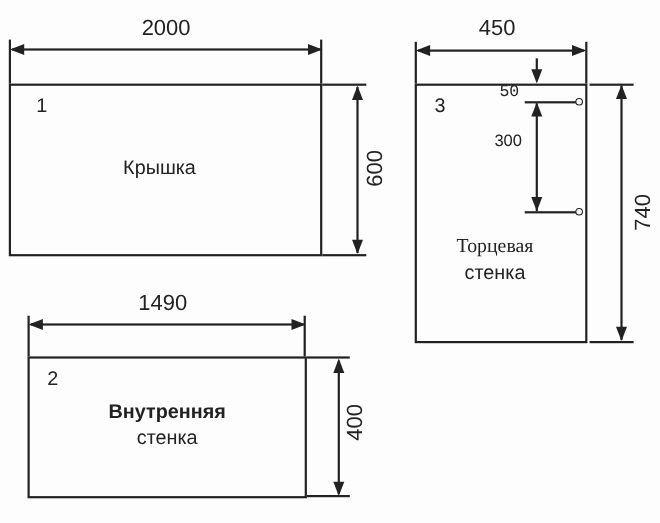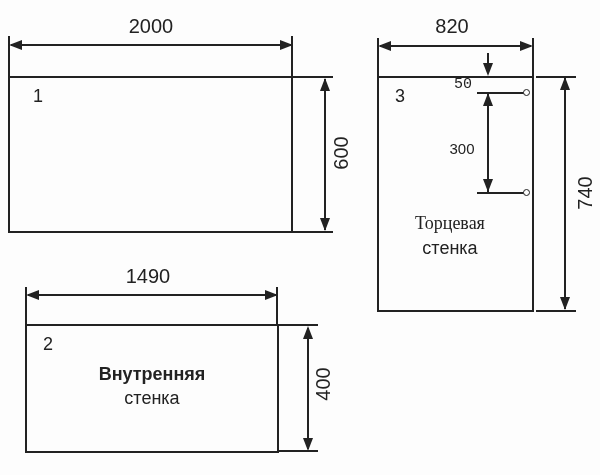--- a/index.html
+++ b/index.html
@@ -47,20 +47,21 @@
     box-sizing:content-box;
   }
 </style>
 </head>
 <body>
 
 <div id="stage">
 
   <div class="rect" style="left:8px;top:76px;width:285px;height:157px;"></div>
   <span class="t mid" style="left:38px;top:96px;">1</span>
+  <span class="t mid" style="left:145px;top:152px;">Крышка</span>
 
   <div class="h" style="left:11px;top:44px;width:280px;"></div>
   <div class="arr left" style="left:9px;top:40px;"></div>
   <div class="arr right" style="left:280px;top:40px;"></div>
   <div class="v" style="left:8px;top:36px;height:40px;"></div>
   <div class="v" style="left:291px;top:36px;height:40px;"></div>
   <span class="t big" style="left:151px;top:26px;">2000</span>
 
   <div class="h" style="left:293px;top:76px;width:40px;"></div>
   <div class="h" style="left:293px;top:231px;width:40px;"></div>
@@ -91,37 +92,37 @@
   <div class="rect" style="left:377px;top:76px;width:157px;height:236px;"></div>
   <span class="t mid" style="left:400px;top:96px;">3</span>
   <span class="t mid" style="left:450px;top:223px;font-family:Liberation Serif, serif;">Торцевая</span>
   <span class="t mid" style="left:450px;top:248px;">стенка</span>
 
   <div class="h" style="left:380px;top:45px;width:151px;"></div>
   <div class="arr left" style="left:378px;top:41px;"></div>
   <div class="arr right" style="left:520px;top:41px;"></div>
   <div class="v" style="left:377px;top:38px;height:38px;"></div>
   <div class="v" style="left:532px;top:38px;height:38px;"></div>
-  <span class="t big" style="left:452px;top:26px;">820</span>
+  <span class="t big" style="left:452px;top:26px;">450</span>
 
   <div class="h" style="left:536px;top:76px;width:40px;"></div>
   <div class="h" style="left:536px;top:310px;width:40px;"></div>
   <div class="v" style="left:564px;top:78px;height:231px;"></div>
   <div class="arr up" style="left:560px;top:77px;"></div>
   <div class="arr down" style="left:560px;top:297px;"></div>
   <span class="t big rot" style="left:585px;top:193px;">740</span>
 
   <div class="v" style="left:487px;top:53px;height:13px;"></div>
   <div class="arr down" style="left:483px;top:63px;"></div>
 
   <div class="h" style="left:477px;top:92px;width:49px;"></div>
   <div class="hole" style="left:523px;top:89px;"></div>
   <span class="t sm" style="left:463px;top:84px;font-family:Liberation Mono, monospace;">50</span>
 
   <div class="v" style="left:487px;top:94px;height:98px;"></div>
   <div class="arr up" style="left:483px;top:93px;"></div>
   <div class="arr down" style="left:483px;top:179px;"></div>
-  <span class="t sm" style="left:462px;top:148px;">300</span>
+  <span class="t sm" style="left:462px;top:128px;">300</span>
 
   <div class="h" style="left:477px;top:192px;width:49px;"></div>
   <div class="hole" style="left:523px;top:189px;"></div>
 
 </div>
 
 </body></html>

